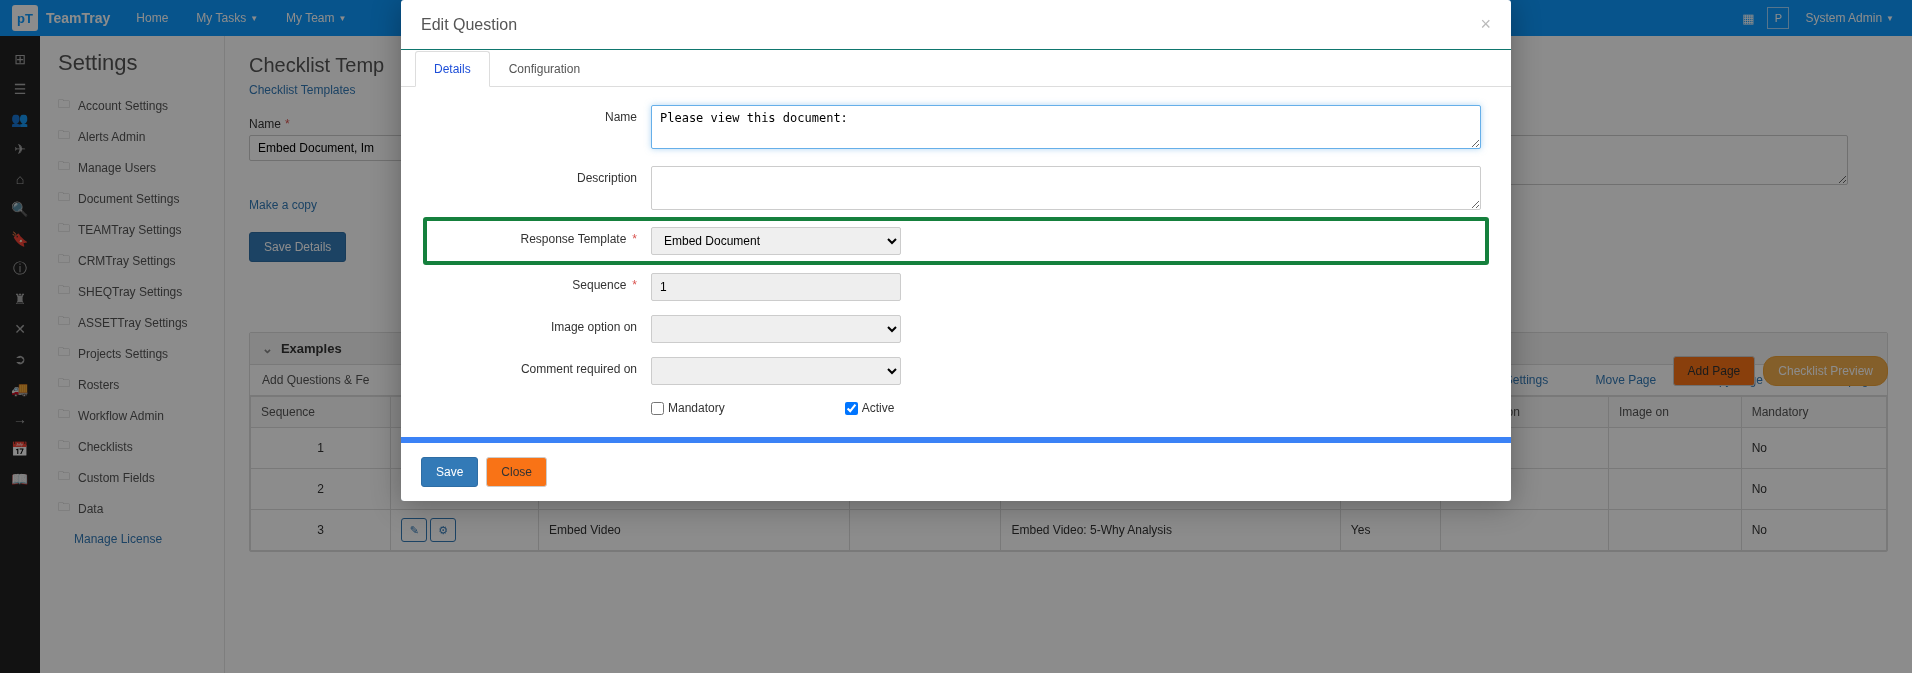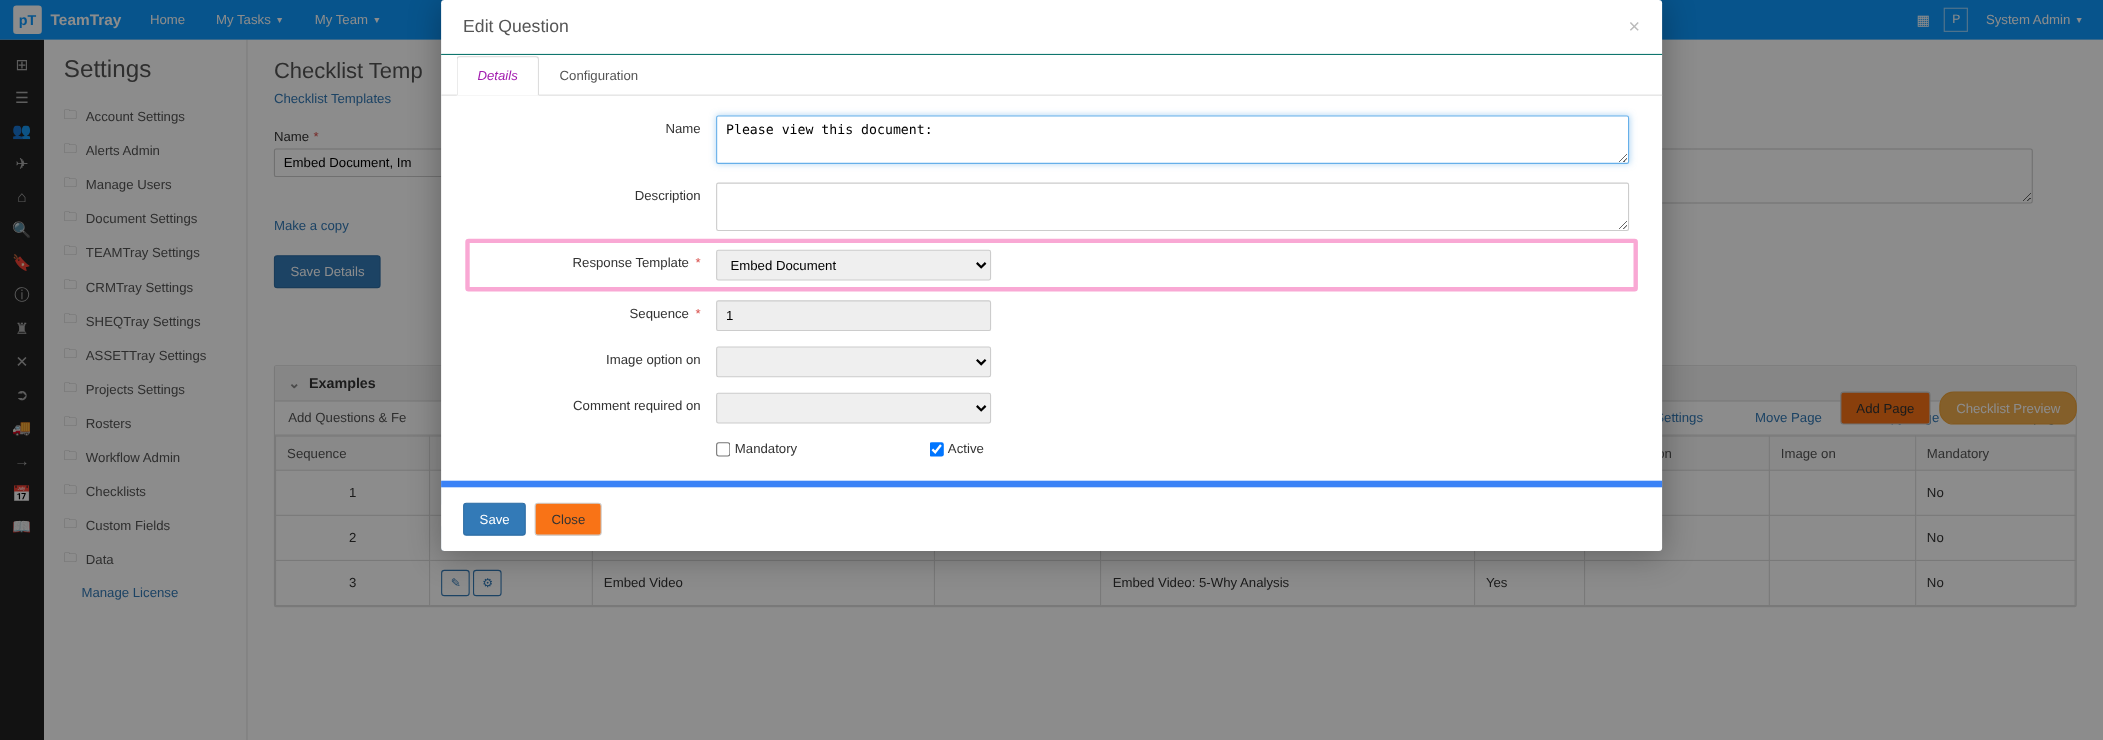--- a/index.html
+++ b/index.html
@@ -63,33 +63,33 @@
 
 .overlay { position: absolute; inset: 0; background: rgba(0,0,0,.45); z-index: 50; }
 
 
 .modal { position: absolute; top: 0; left: 50%; width: 1110px; transform: translateX(-50%); background: #fff; z-index: 60; border-radius: 3px; box-shadow: 0 4px 30px rgba(0,0,0,.3); }
 .modal-head { padding: 14px 20px; border-bottom: 1px solid #0f766e; display: flex; align-items: center; }
 .modal-head h3 { font-size: 16px; font-weight: 400; color: #555; }
 .modal-head .close { margin-left: auto; color: #bbb; cursor: pointer; font-size: 18px; }
 .modal-tabs { display: flex; border-bottom: 1px solid #ddd; padding: 0 14px; }
 .modal-tabs .tab { padding: 10px 18px; font-size: 12px; color: #555; cursor: pointer; border: 1px solid transparent; border-bottom: none; position: relative; top: 1px; }
-.modal-tabs .tab.active { color: #a21caf; border-color: #ddd; border-bottom: 1px solid #fff; background: #fff; border-radius: 3px 3px 0 0; font-style: italic; }
+.modal-tabs .tab.active { color: #1d4ed8; border-color: #ddd; border-bottom: 1px solid #fff; background: #fff; border-radius: 3px 3px 0 0; }
 .modal-body { padding: 18px 30px 8px; }
 .mrow { display: flex; align-items: flex-start; margin-bottom: 14px; }
 .mrow .mlabel { width: 220px; text-align: right; padding-right: 14px; padding-top: 5px; font-size: 12px; color: #333; }
 .mrow .mlabel .req { color: #d9534f; margin-left: 6px; }
 .mrow .mfield { flex: 1; }
 .mrow textarea { width: 100%; min-height: 44px; border: 1px solid #ccc; border-radius: 2px; padding: 5px 8px; font-size: 12px; resize: vertical; }
 .mrow textarea.focus { border-color: #66afe9; box-shadow: 0 0 6px rgba(102,175,233,.5); outline: none; }
 .mrow select, .mrow input[type=text] { width: 250px; border: 1px solid #ccc; border-radius: 2px; padding: 5px 8px; font-size: 12px; height: 28px; }
 .mrow input[readonly] { background: #eee; }
 .mrow .checks { display: flex; gap: 120px; padding-top: 2px; }
 .mrow .checks label { font-size: 12px; display: flex; align-items: center; gap: 4px; }
-.highlight-box { border: 4px solid #f9a8d4; border-radius: 3px; padding: 6px 4px; margin: -10px -8px 8px; }
+.highlight-box { border: 4px solid #15803d; border-radius: 3px; padding: 6px 4px; margin: -10px -8px 8px; }
 .modal-foot { padding: 14px 20px; border-top: 6px solid #3b82f6; display: flex; gap: 8px; }
 </style>
 </head>
 <body>
 
 <div class="navbar">
   <div class="brand">
     <div class="logo">pT</div>
     <span>TeamTray</span>
   </div>

